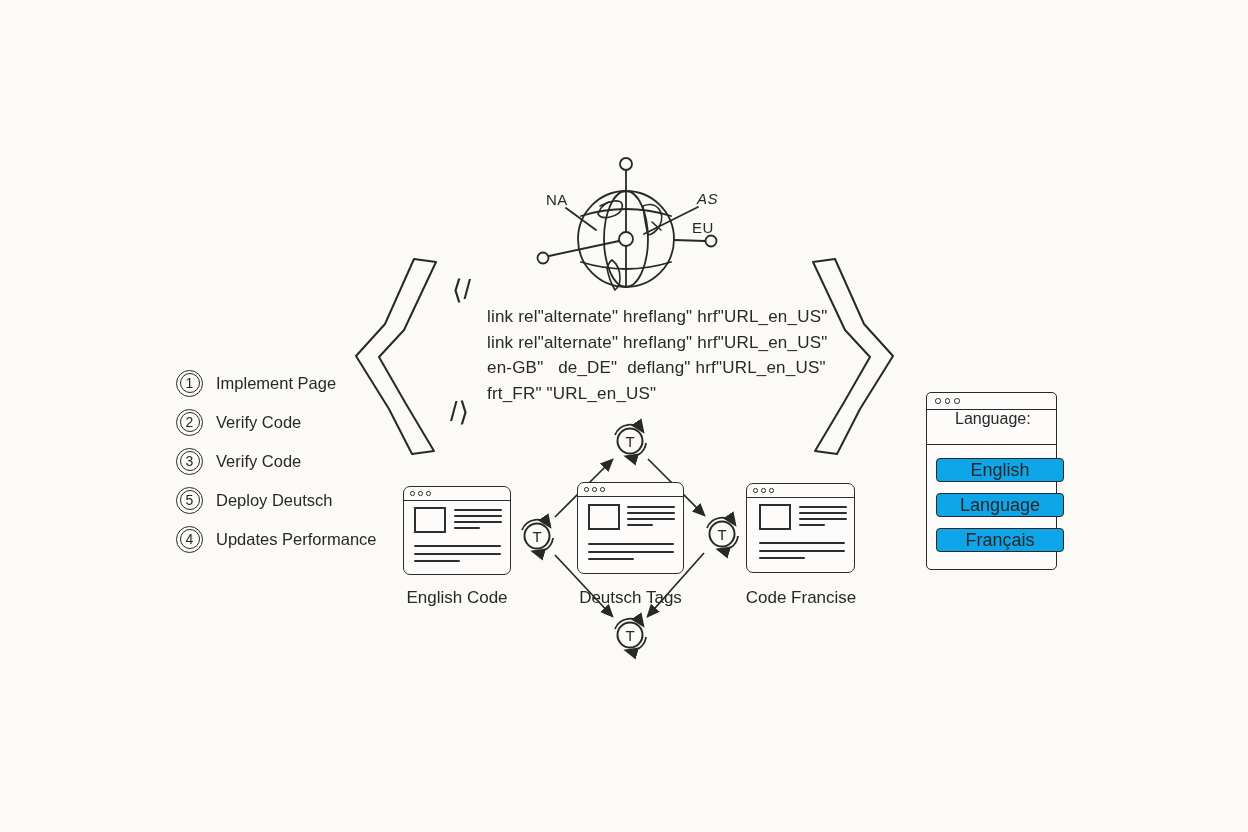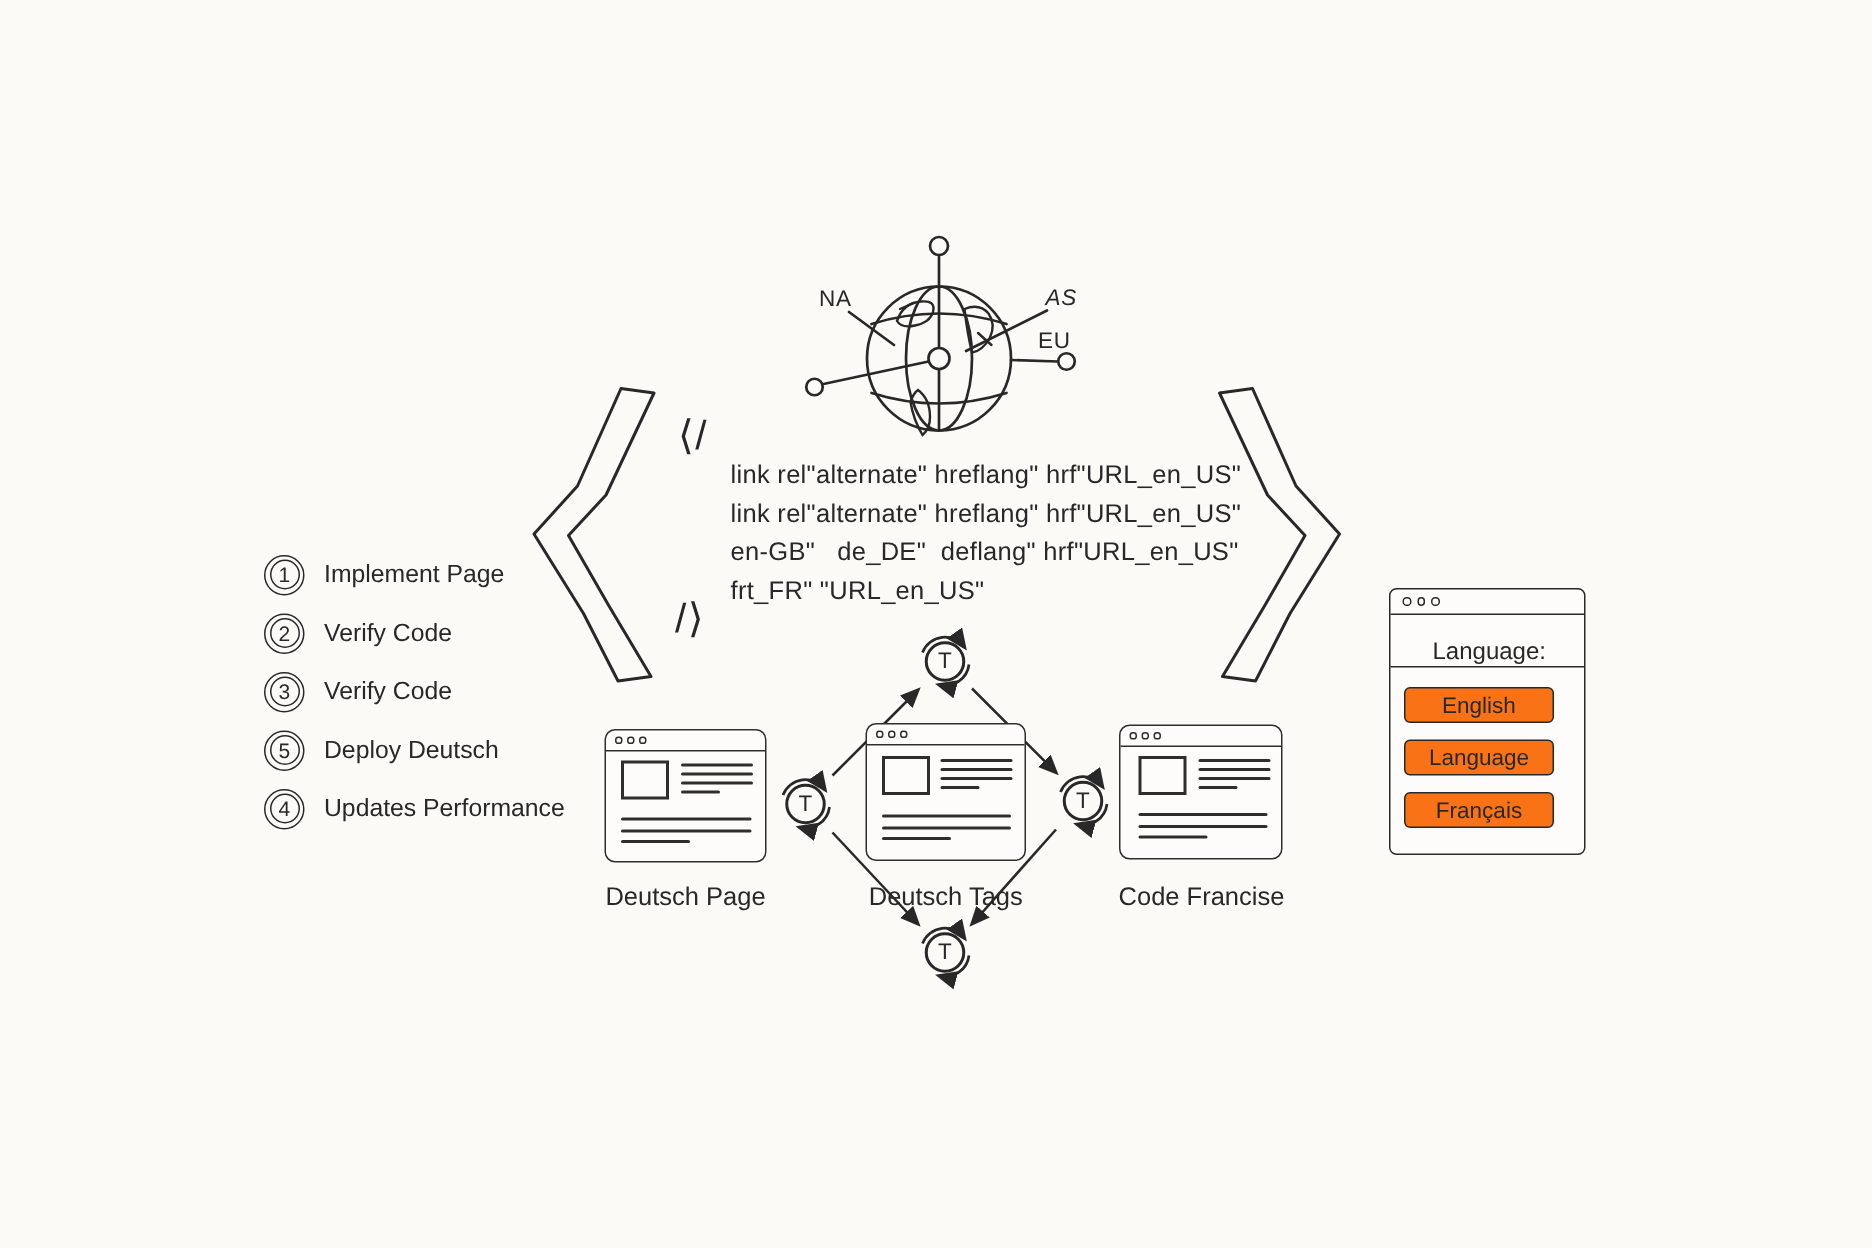--- a/index.html
+++ b/index.html
@@ -29,24 +29,24 @@
   .tnode{position:absolute;width:27px;height:27px;border:2px solid #282828;border-radius:50%;
          background:#fbfaf7;display:flex;align-items:center;justify-content:center;
          font-size:15px;transform:translate(-50%,-50%);box-sizing:border-box;z-index:3;}
   
   .pin-label{position:absolute;font-size:15px;letter-spacing:.5px;}
   
   .panel{position:absolute;left:926px;top:392px;width:131px;height:178px;border:1.7px solid #282828;
          border-radius:5px;background:#fdfcfa;box-sizing:border-box;}
   .panel-bar{height:16px;border-bottom:1.7px solid #282828;display:flex;align-items:center;gap:4px;padding-left:8px;}
   .pdot{width:5.5px;height:5.5px;border:1.3px solid #282828;border-radius:50%;box-sizing:border-box;}
-  .lang-row{height:34px;display:flex;align-items:flex-end;gap:20px;padding:0 8px;border-bottom:1.7px solid #282828;}
+  .lang-row{height:34px;display:flex;align-items:flex-start;gap:20px;padding:0 8px;border-bottom:1.7px solid #282828;}
   .lang-label{font-size:16px;}
-  .pbtn{position:absolute;left:9px;width:100px;height:24px;border:1.6px solid #282828;border-radius:4px;
-        display:flex;align-items:center;justify-content:center;font-size:15px;background:#f97316;
+  .pbtn{position:absolute;left:9px;width:128px;height:24px;border:1.6px solid #282828;border-radius:4px;
+        display:flex;align-items:center;justify-content:center;font-size:18px;background:#0ea5e9;
         box-sizing:border-box;cursor:pointer;}
 </style>
 </head>
 <body>
 
 <div class="canvas">
 
   <svg class="overlay" width="1248" height="832" viewBox="0 0 1248 832">
     <defs>
       <marker id="ah" orient="auto" markerWidth="9" markerHeight="8" refX="6.5" refY="3.5">
@@ -158,21 +158,21 @@
       <div class="imgbox" style="left:10px;top:6px;width:32px;height:26px;"></div>
       <div class="ln" style="left:50px;top:8px;width:48px;"></div>
       <div class="ln" style="left:50px;top:14px;width:48px;"></div>
       <div class="ln" style="left:50px;top:20px;width:48px;"></div>
       <div class="ln" style="left:50px;top:26px;width:26px;"></div>
       <div class="ln" style="left:10px;top:44px;width:87px;"></div>
       <div class="ln" style="left:10px;top:52px;width:87px;"></div>
       <div class="ln" style="left:10px;top:59px;width:46px;"></div>
     </div>
   </div>
-  <div class="pagelabel" style="left:399px;top:588px;width:116px;">Deutsch Page</div>
+  <div class="pagelabel" style="left:399px;top:588px;width:116px;">English Code</div>
 
   <div class="win" style="left:577px;top:482px;width:107px;height:92px;">
     <div class="win-bar">
       <span class="dot"></span>
       <span class="dot"></span>
       <span class="dot"></span>
     </div>
     <div class="win-body">
       <div class="imgbox" style="left:10px;top:7px;width:32px;height:26px;"></div>
       <div class="ln" style="left:49px;top:9px;width:48px;"></div>

